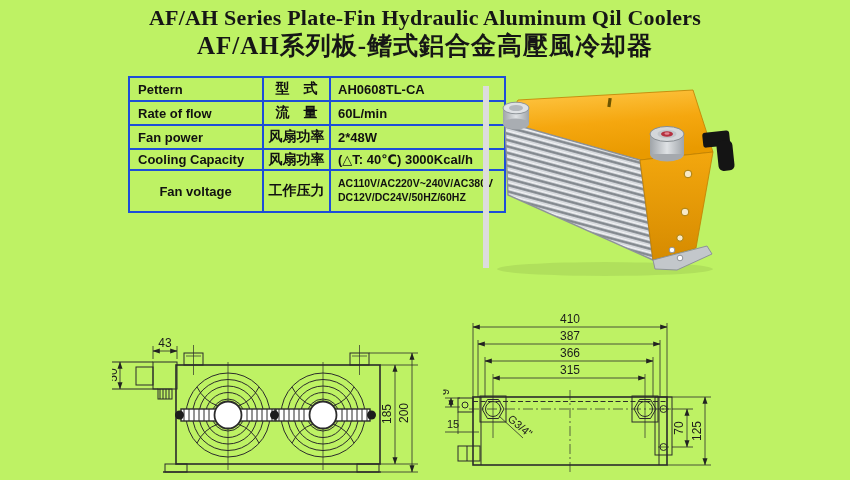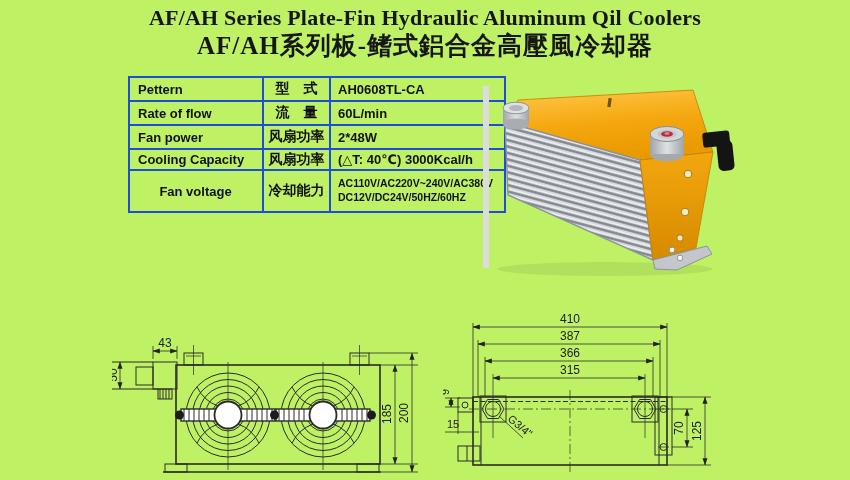--- a/index.html
+++ b/index.html
@@ -72,21 +72,21 @@
       <td class="c-zh">风扇功率</td>
       <td class="c-val">2*48W</td>
     </tr>
     <tr class="r5">
       <td class="c-en">Cooling Capacity</td>
       <td class="c-zh">风扇功率</td>
       <td class="c-val">(△T: 40℃) 3000Kcal/h</td>
     </tr>
     <tr class="r7">
       <td class="c-en">Fan voltage</td>
-      <td class="c-zh">冷却能力</td>
+      <td class="c-zh">工作压力</td>
       <td class="c-val">
         <div class="volt-line">AC110V/AC220V~240V/AC380V</div>
         <div class="volt-line">DC12V/DC24V/50HZ/60HZ</div>
       </td>
     </tr>
   </tbody>
     </table>
 
   <svg class="photo-svg" width="258" height="200" viewBox="0 0 258 200">
     <defs>

